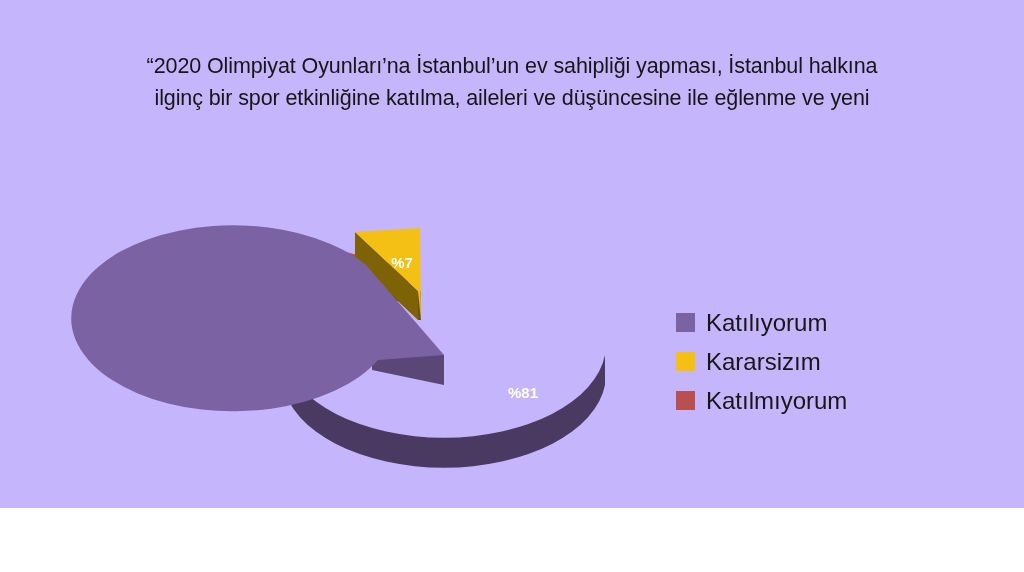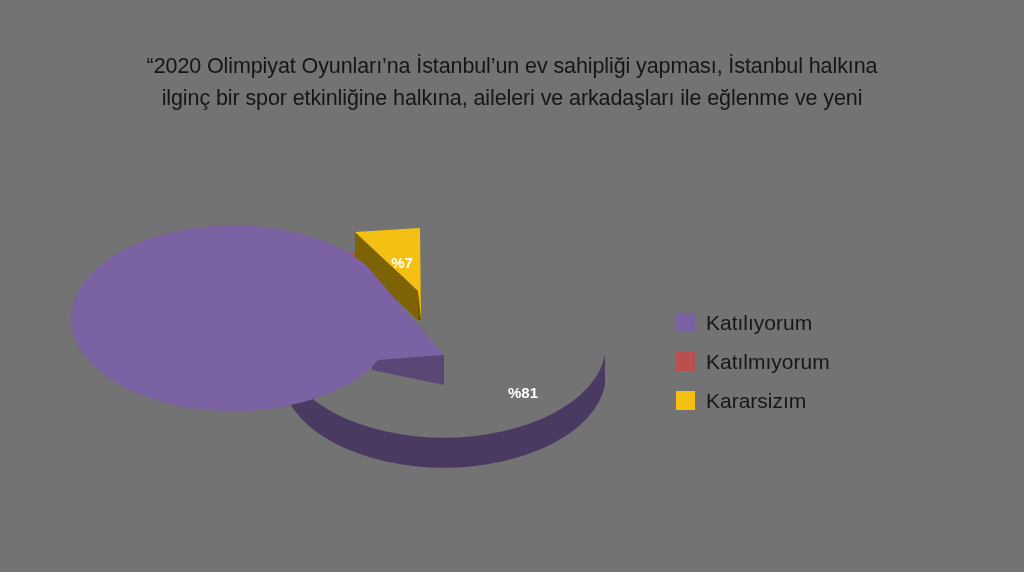--- a/index.html
+++ b/index.html
@@ -13,22 +13,22 @@
     height: 572px;
     font-family: "Liberation Sans", "DejaVu Sans", sans-serif;
     color: #1a1a1a;
     overflow: hidden;
     position: relative;
   }
 
   #figure {
     position: relative;
     width: 1024px;
-    height: 572px;
-    background: #737373;
+    height: 508px;
+    background: #c4b5fd;
   }
 
   
   #chart-title {
     position: absolute;
     left: 96px;
     top: 50px;
     width: 832px;
     text-align: center;
     font-size: 21.5px;
@@ -73,34 +73,34 @@
     align-items: center;
     height: 39px;
   }
   .legend-swatch {
     width: 19px;
     height: 19px;
     flex: 0 0 19px;
     margin-right: 11px;
   }
   .legend-label {
-    font-size: 21px;
+    font-size: 24px;
     line-height: 24px;
     color: #171717;
     white-space: nowrap;
   }
 </style>
 </head>
 <body>
 
 <div id="figure">
 
   <div id="chart-title">
     <span class="title-line">“2020 Olimpiyat Oyunları’na İstanbul’un ev sahipliği yapması, İstanbul halkına</span>
-    <span class="title-line">ilginç bir spor etkinliğine halkına, aileleri ve arkadaşları ile eğlenme ve yeni</span>
+    <span class="title-line">ilginç bir spor etkinliğine katılma, aileleri ve düşüncesine ile eğlenme ve yeni</span>
   </div>
 
   <div id="plot-area">
     <svg id="pie-svg" width="660" height="330" viewBox="0 0 660 330">
 
       <g>
 
         <path d="M 250,114 L 250,143 L 312,163 L 408,127 L 408,98 L 312,134 Z" fill="#5e2423"></path>
 
         <path d="M 250,114 L 250,143 L 256,145 L 256,116 Z" fill="#4d1c1c"></path>
@@ -138,24 +138,24 @@
   </div>
 
   <div id="legend">
 
     <div class="legend-item">
       <span class="legend-swatch" style="background:#7b62a3"></span>
       <span class="legend-label">Katılıyorum</span>
     </div>
 
     <div class="legend-item">
-      <span class="legend-swatch" style="background:#b8504f"></span>
-      <span class="legend-label">Katılmıyorum</span>
+      <span class="legend-swatch" style="background:#f5c014"></span>
+      <span class="legend-label">Kararsizım</span>
     </div>
 
     <div class="legend-item">
-      <span class="legend-swatch" style="background:#f5c014"></span>
-      <span class="legend-label">Kararsizım</span>
+      <span class="legend-swatch" style="background:#b8504f"></span>
+      <span class="legend-label">Katılmıyorum</span>
     </div>
 
   </div>
 
 </div>
 
 </body></html>

